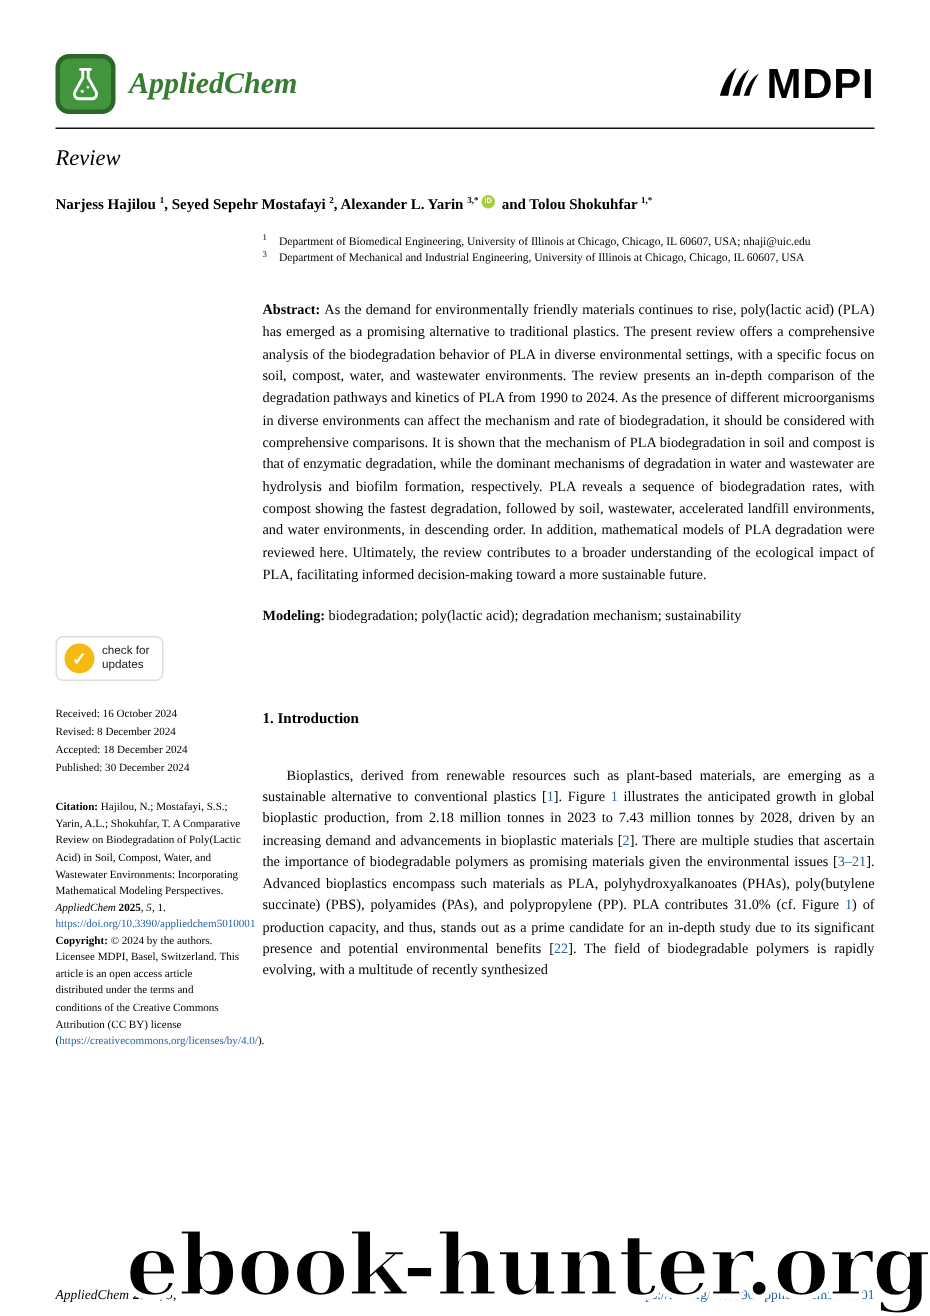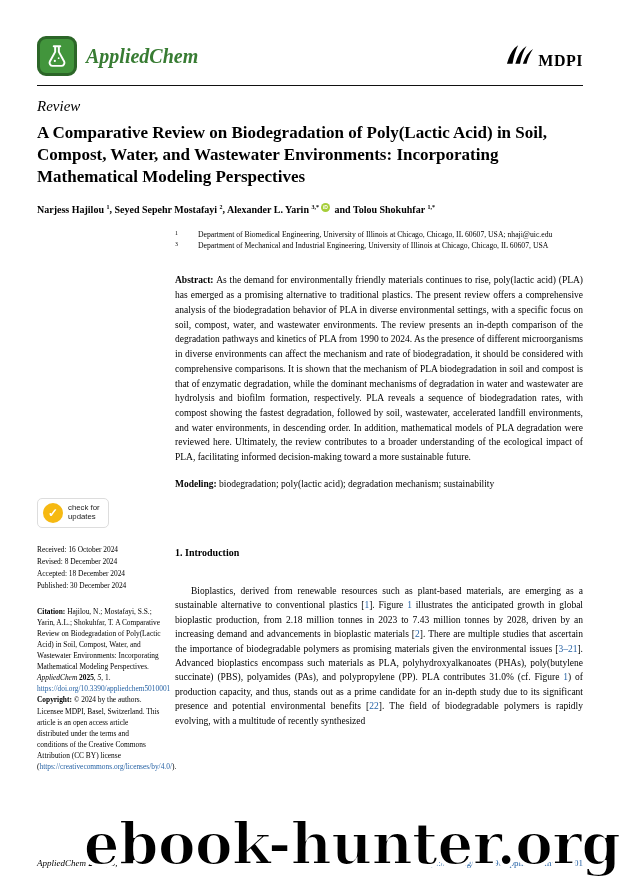--- a/index.html
+++ b/index.html
@@ -12,22 +12,22 @@
   .page { padding:36px 37px 0 37px; position:relative; }
 
   
   .hdr { display:flex; justify-content:space-between; align-items:center;
          border-bottom:1.5px solid #111; padding-bottom:9px; }
   .brand { display:flex; align-items:center; gap:9px; }
   .brand-logo { width:40px; height:40px; background:#42953c; border:3px solid #2c6628;
                 border-radius:9px; display:flex; align-items:center; justify-content:center; }
   .brand-name { font-style:italic; font-weight:bold; font-size:20px; color:#387c33; }
   .mdpi { display:flex; align-items:flex-end; gap:4px; }
-  .mdpi-text { font-family:Liberation Serif, serif; font-weight:bold;
-               font-size:16px; letter-spacing:0.5px; color:#000; line-height:1; }
+  .mdpi-text { font-family:Liberation Sans, sans-serif; font-weight:bold;
+               font-size:28px; letter-spacing:0.5px; color:#000; line-height:1; }
 
   .article-type { margin-top:12px; font-style:italic; font-size:15px; }
   .title { margin-top:7px; font-size:17px; line-height:1.3; font-weight:bold; }
   .authors { margin-top:15px; font-size:10px; font-weight:bold; }
 
   
   .grid { display:grid; grid-template-columns:124px 1fr; column-gap:14px; margin-top:14px; }
 
   
   .side { font-size:7.4px; line-height:1.5; }
@@ -41,21 +41,21 @@
   .badge-text { font-family:Liberation Sans, sans-serif; font-size:7.8px;
                 line-height:1.15; color:#222; }
   .bt-line { display:block; }
   .dates { margin-top:16px; line-height:1.62; }
   .cite { margin-top:14px; line-height:1.5; }
   .copy { margin-top:0; line-height:1.5; }
 
   
   .maincol { font-size:9.5px; }
   .affs { font-size:7.7px; line-height:1.42; }
-  .aff-row { display:flex;gap:12px; }
+  .aff-row { display:flex; }
   .aff-num { width:11px; flex:0 0 11px; font-size:5.8px; vertical-align:super;
              position:relative; top:-1px; text-align:left; }
   .aff-text { flex:1; }
   .abstract { margin-top:22px; text-align:justify; line-height:1.55; }
   .keywords { margin-top:14px; text-align:justify; }
   .sec { margin-top:58px; font-size:10px; font-weight:bold; }
   .body-par { margin-top:26px; text-align:justify; line-height:1.52; text-indent:16px; }
 
   
   .foot { position:absolute; left:37px; right:37px; bottom:9px;
@@ -100,21 +100,20 @@
           <path d="M10 21 Q14 7 22 2 Q17 10 15 21 Z" fill="#000"></path>
           <path d="M18 21 Q22 9 29 5 Q24 12 22 21 Z" fill="#000"></path>
         </svg>
       </span>
       <span class="mdpi-text">MDPI</span>
     </div>
   </header>
 
   <div class="article-type">Review</div>
 
-  <h1 class="title">A Comparative Review on Biodegradation of Poly(Lactic Acid) in Soil, Compost, Water, and Wastewater Environments: Incorporating Mathematical Modeling Perspectives</h1>
 
   <div class="authors"><span>Narjess Hajilou </span><span class="sup">1</span><span>, Seyed Sepehr Mostafayi </span><span class="sup">2</span><span>, Alexander L. Yarin </span><span class="sup">3,*</span><span class="inline-icon orcid">iD</span><span> and Tolou Shokuhfar </span><span class="sup">1,*</span></div>
 
   <div class="grid">
 
     <aside class="side">
       <div class="badge">
         <span class="badge-circle">✓</span>
         <span class="badge-text">
           <span class="bt-line">check for</span>

